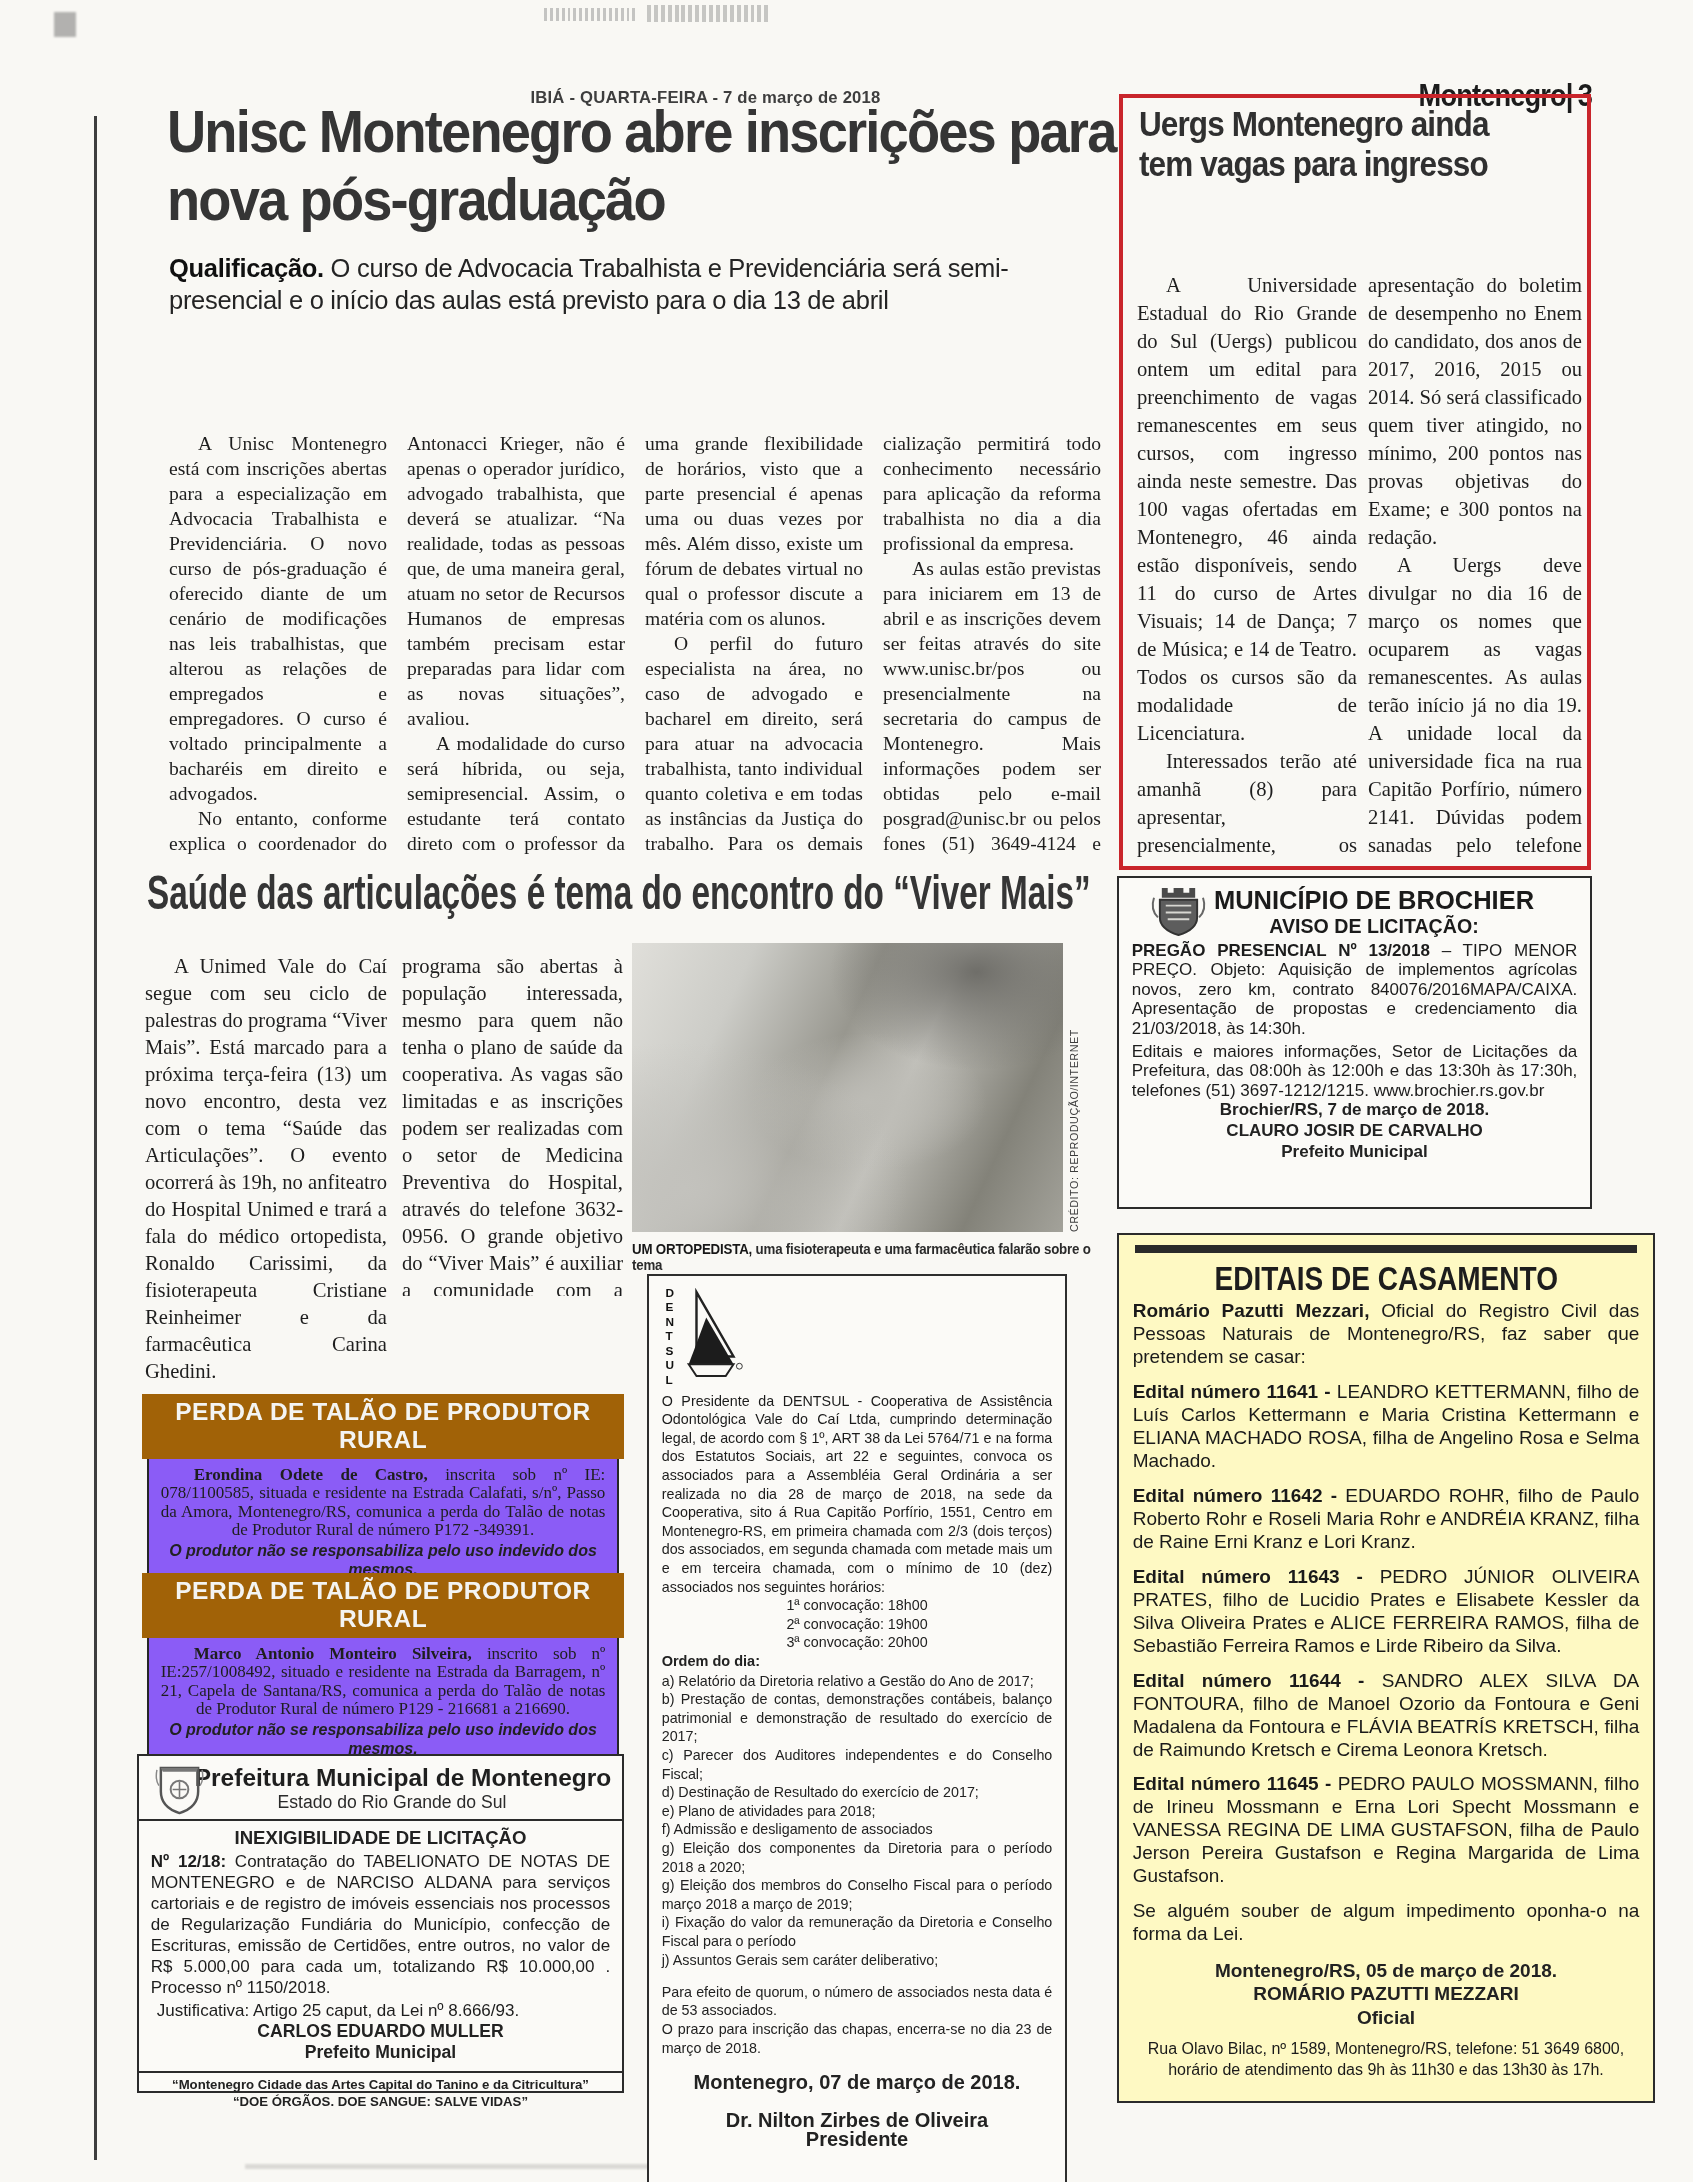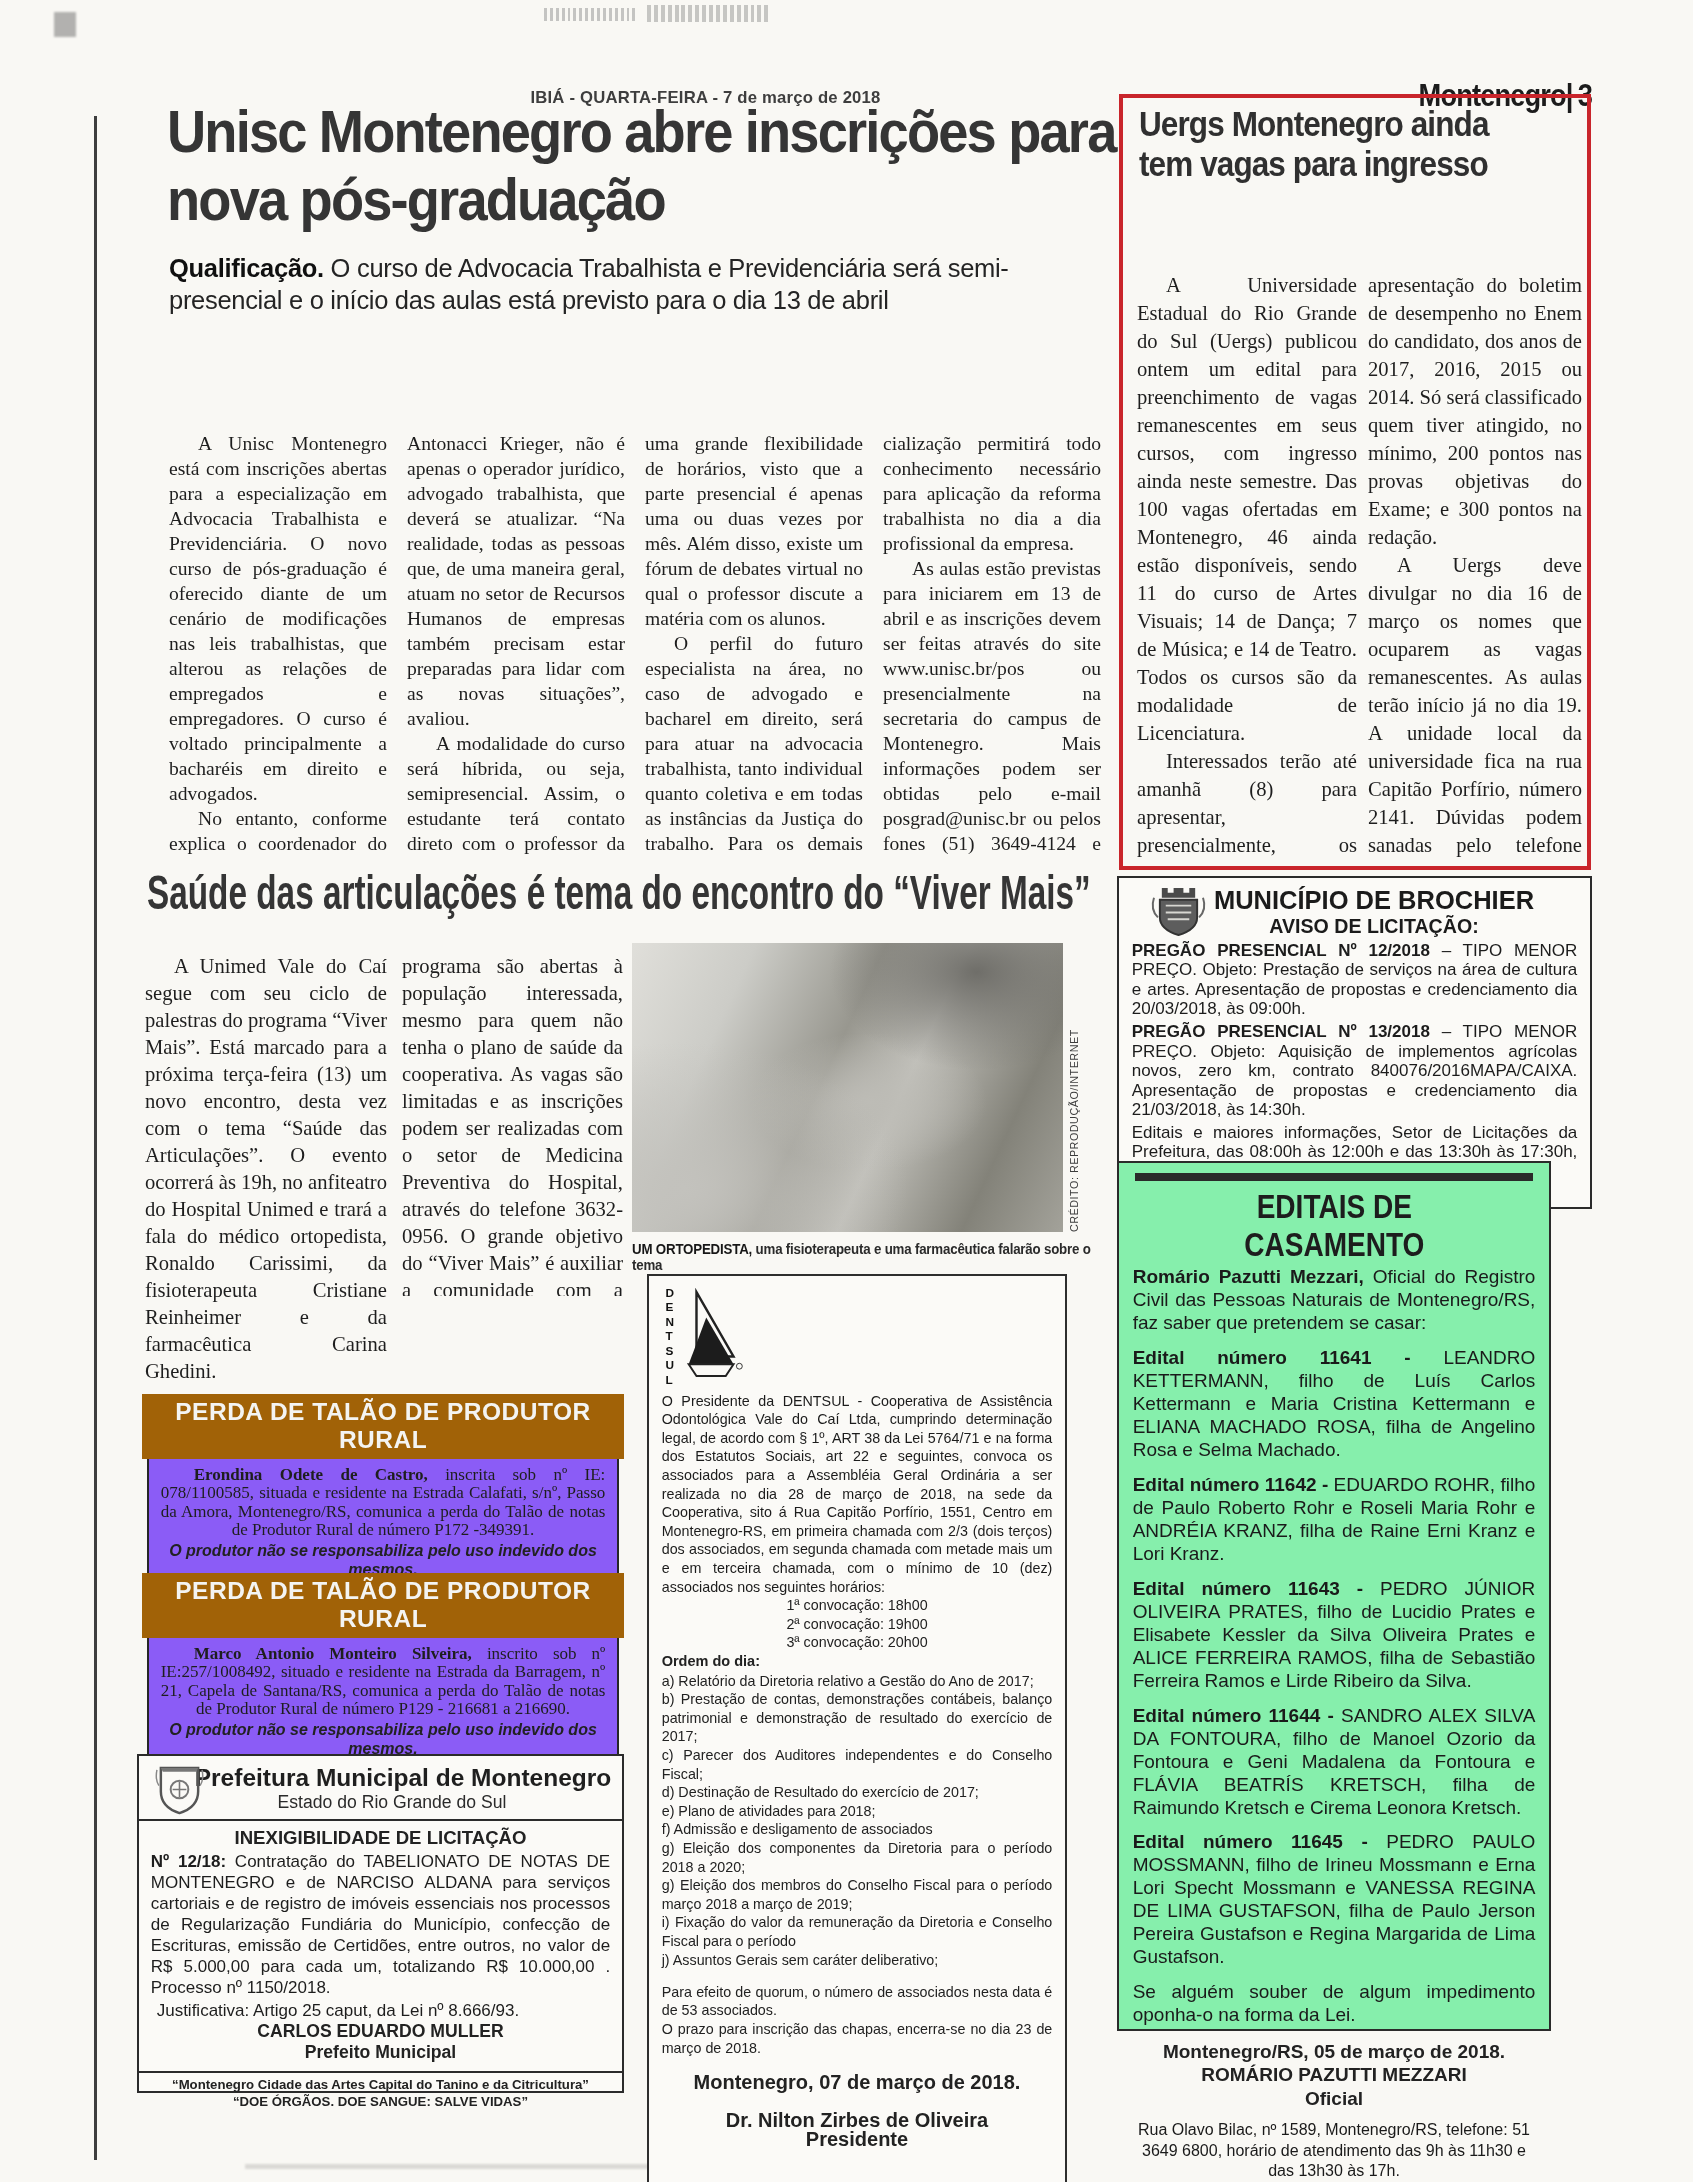--- a/index.html
+++ b/index.html
@@ -69,21 +69,21 @@
   .dent-top{display:flex;}
   .dent-logo{width:94px;height:102px;position:relative;flex:none;}
   .dent-letters{position:absolute;left:3.9px;top:0;width:12.7px;font-size:11.8px;font-weight:700;line-height:14.5px;word-break:break-all;color:#111;}
   .dent-head{flex:1;text-align:center;font-weight:700;font-size:18px;line-height:21.6px;color:#1b1b1b;}
   .dent-body{font-size:14.3px;line-height:18.6px;text-align:justify;color:#1c1c1c;margin-top:3.9px;}
   .dent-conv{text-align:center;font-size:14.3px;line-height:18.6px;}
   .dent-ordem{text-align:left;font-weight:700;font-size:14.5px;line-height:19.6px;}
   .dent-item{font-size:14.3px;line-height:18.6px;text-align:justify;}
   .dent-center{text-align:center;font-weight:700;font-size:20px;line-height:18.6px;}
   
-  .edit-box{left:1117px;top:1161px;width:434px;height:870px;border:2.9px solid #2b2b2b;box-sizing:border-box;background:#86efac;padding:7.8px 13.7px;}
+  .edit-box{left:1117px;top:1233px;width:538px;height:870px;border:2.9px solid #2b2b2b;box-sizing:border-box;background:#fef9c3;padding:7.8px 13.7px;}
   .edit-bar{height:7.8px;background:#2a2a2a;margin:2px 2px 7.8px;}
   .edit-title{text-align:center;font-weight:700;font-size:33px;letter-spacing:0;transform:scaleX(.85);transform-origin:center top;color:#1d1d1d;}
   .edit-p{font-size:19px;line-height:23px;text-align:justify;color:#1a1a1a;margin-top:11.8px;}
   .edit-center{text-align:center;font-weight:700;font-size:19px;line-height:23.5px;}
   .edit-footer{text-align:center;font-size:16px;line-height:20.6px;margin-top:9.8px;color:#1a1a1a;}
   
   .coa{position:absolute;}
   
   .scanline{left:94px;top:116px;width:2.9px;height:2044px;background:#1d1d1d;opacity:.85;}
   .smudge{background:repeating-linear-gradient(90deg,#9a9a9a 0 2.9px,transparent 2.9px 5.9px);opacity:.55;filter:blur(0.6px);}
@@ -195,21 +195,20 @@
   <div class="abs broch-box">
     <svg class="coa" style="left:29px;top:7.8px;" width="61" height="51" viewBox="0 0 62 52">
       <path d="M14 2 L20 2 L20 7 L26 7 L26 2 L36 2 L36 7 L42 7 L42 2 L48 2 L48 12 L14 12 Z" fill="#4a4a4a"></path>
       <path d="M12 14 L50 14 L50 32 Q50 44 31 50 Q12 44 12 32 Z" fill="#5d5d5d"></path>
       <path d="M12 14 L50 14 L50 32 Q50 44 31 50 Q12 44 12 32 Z" fill="none" stroke="#333" stroke-width="2"></path>
       <path d="M18 20 L44 20 M18 27 L44 27 M20 34 L42 34" stroke="#d8d7d2" stroke-width="2"></path>
       <path d="M6 12 Q2 24 10 32 M56 12 Q60 24 52 32" stroke="#666" stroke-width="2" fill="none"></path>
     </svg>
     <div class="broch-title">MUNICÍPIO DE BROCHIER</div>
     <div class="broch-sub">AVISO DE LICITAÇÃO:</div>
-    <p class="broch-body"><span class="b">PREGÃO PRESENCIAL Nº 12/2018</span><span> – TIPO MENOR PREÇO. Objeto: Prestação de serviços na área de cultura e artes. Apresentação de propostas e credenciamento dia 20/03/2018, às 09:00h.</span></p>
     <p class="broch-body"><span class="b">PREGÃO PRESENCIAL Nº 13/2018</span><span> – TIPO MENOR PREÇO. Objeto: Aquisição de implementos agrícolas novos, zero km, contrato 840076/2016MAPA/CAIXA. Apresentação de propostas e credenciamento dia 21/03/2018, às 14:30h.</span></p>
     <p class="broch-body">Editais e maiores informações, Setor de Licitações da Prefeitura, das 08:00h às 12:00h e das 13:30h às 17:30h, telefones (51) 3697-1212/1215. www.brochier.rs.gov.br</p>
     <div class="broch-center">Brochier/RS, 7 de março de 2018.</div>
     <div class="broch-center">CLAURO JOSIR DE CARVALHO</div>
     <div class="broch-center">Prefeito Municipal</div>
   </div>
 
   <div class="abs dent-box">
     <div class="dent-top">
       <div class="dent-logo">

